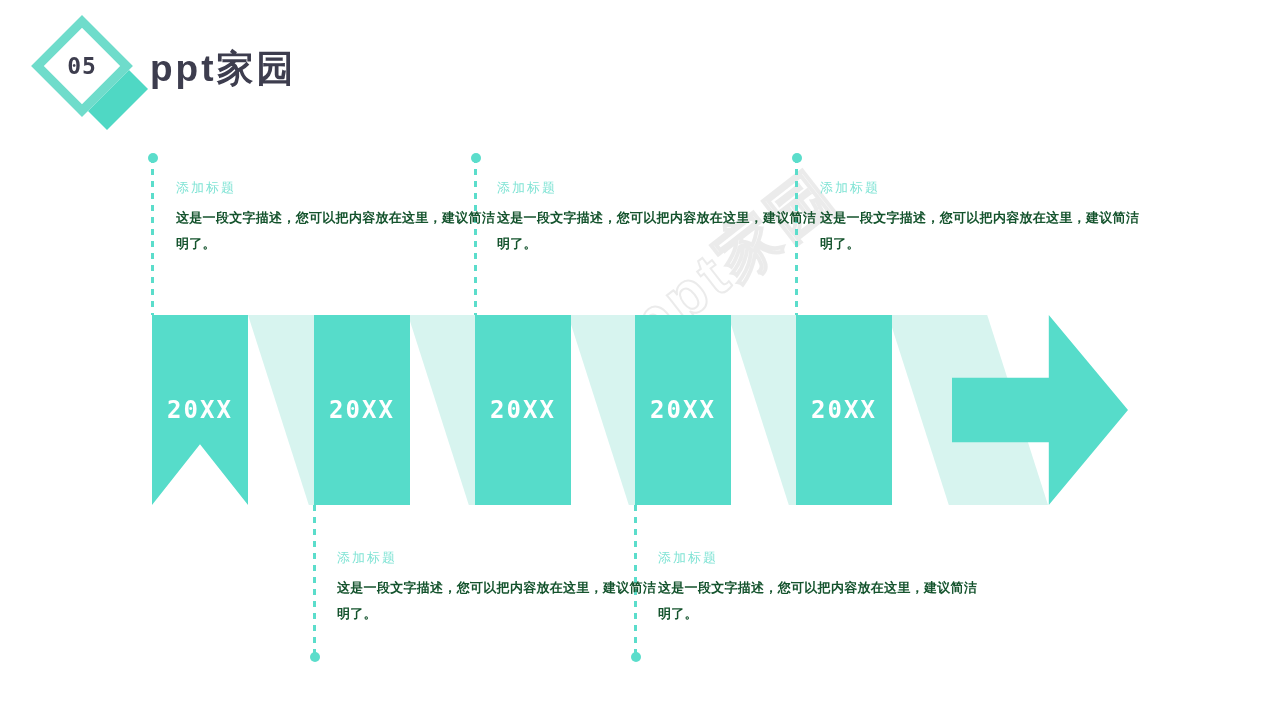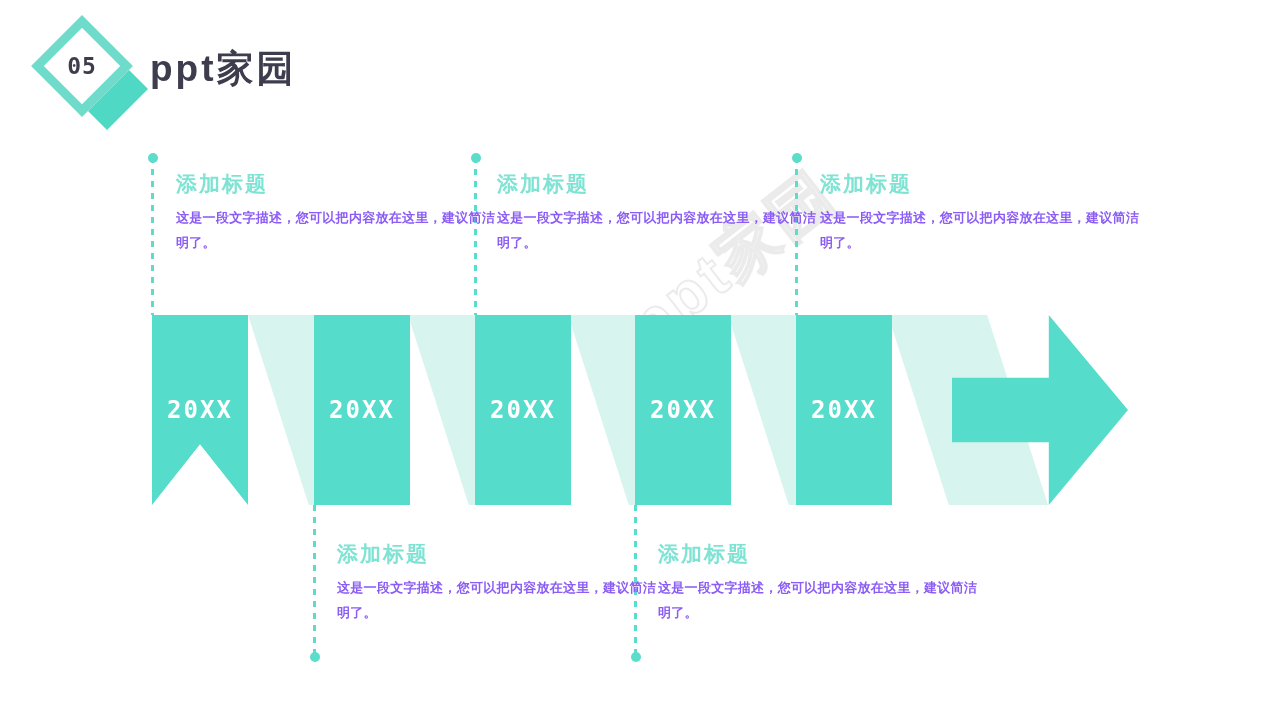--- a/index.html
+++ b/index.html
@@ -84,25 +84,25 @@
   .stem .dot {
     position:absolute; left:-3.5px; width:10px; height:10px;
     border-radius:50%; background:#5BDDCB;
   }
   .stem.up .dot { top:-4px; }
   .stem.down .dot { bottom:-4px; }
 
   
   .callout { position:absolute; width:330px; }
   .callout h3 {
-    font-size:21px; font-weight:700; color:#7FE3D4;
-    letter-spacing:2px; margin:4px 0 10px 0; line-height:1.1;
+    font-size:13px; font-weight:400; color:#7FE3D4;
+    letter-spacing:2px; margin:13px 0 10px 0; line-height:1.1;
   }
   .callout p {
-    font-size:13px; font-weight:700; color:#8b5cf6;
+    font-size:13px; font-weight:700; color:#14532d;
     line-height:1.95; letter-spacing:0.3px; margin:0;
   }
 
   
   .watermark {
     position:absolute; left:612px; top:300px;
     font-size:62px; font-weight:700; letter-spacing:4px;
     color:transparent;
     -webkit-text-stroke:2px rgba(130,130,130,0.16);
     transform:rotate(-38deg); transform-origin:left top;

